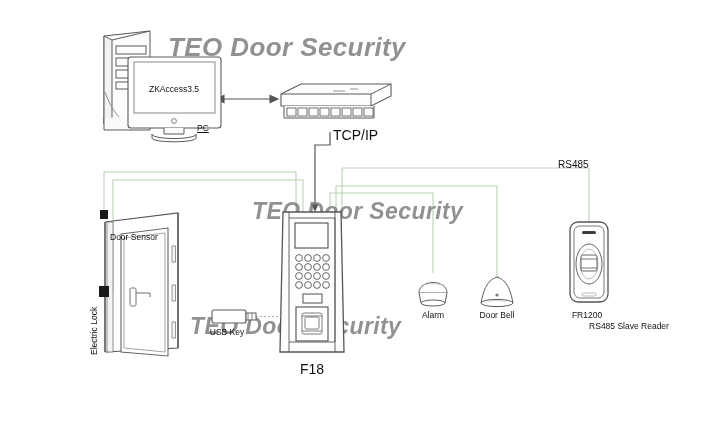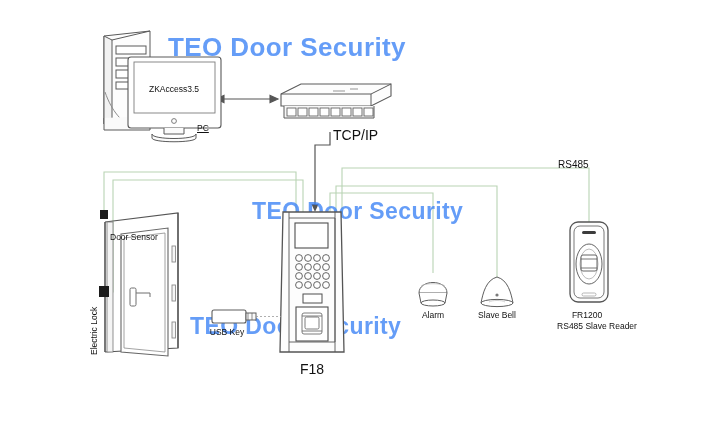--- a/index.html
+++ b/index.html
@@ -1,23 +1,23 @@
 <!DOCTYPE html>
 <html><head>
 <meta charset="utf-8">
 <title>Access Control Wiring Diagram</title>
 <style>
   html,body{margin:0;padding:0;background:#ffffff;}
   body{width:720px;height:426px;overflow:hidden;
        font-family:"Liberation Sans","DejaVu Sans",sans-serif;color:#1a1a1a;}
   #stage{position:relative;width:720px;height:426px;background:#fff;}
   #stage svg.layer{position:absolute;left:0;top:0;width:720px;height:426px;}
-  .wm{position:absolute;font-weight:bold;color:#3b82f6;opacity:.78;
+  .wm{position:absolute;font-weight:bold;color:#737373;opacity:.78;
       letter-spacing:.4px;white-space:nowrap;pointer-events:none;
-      font-family:"Liberation Sans","DejaVu Sans",sans-serif;}
+      font-family:"Liberation Sans","DejaVu Sans",sans-serif;font-style:italic;}
   .lbl{position:absolute;white-space:nowrap;font-size:8.5px;color:#111;
        font-family:"Liberation Sans","DejaVu Sans",sans-serif;}
   .lbl.c{transform:translateX(-50%);}
   .lbl.vert{transform-origin:left bottom;transform:rotate(-90deg);}
   .scr-txt{font-size:8.5px;fill:#111;font-family:"Liberation Sans","DejaVu Sans",sans-serif;}
 </style>
 </head>
 <body>
 
 <div id="stage">
@@ -205,20 +205,20 @@
   <div class="lbl" style="left:110px;top:208px;margin-top:24px;">Door Sensor</div>
 
   <div class="lbl vert" style="left:99px;top:345px;">Electric Lock</div>
 
   <div class="lbl c" style="left:227px;top:327px;">USB Key</div>
 
   <div class="lbl c" style="left:312px;top:361px;font-size:14px;">F18</div>
 
   <div class="lbl c" style="left:433px;top:310px;">Alarm</div>
 
-  <div class="lbl c" style="left:497px;top:310px;">Slave Bell</div>
+  <div class="lbl c" style="left:497px;top:310px;">Door Bell</div>
 
   <div class="lbl" style="left:558px;top:159px;font-size:10px;">RS485</div>
 
   <div class="lbl c" style="left:587px;top:310px;">FR1200</div>
-  <div class="lbl c" style="left:585px;top:321px;padding-left:24px;">RS485 Slave Reader</div>
+  <div class="lbl c" style="left:617px;top:321px;padding-left:24px;">RS485 Slave Reader</div>
 
 </div>
 
 </body></html>

